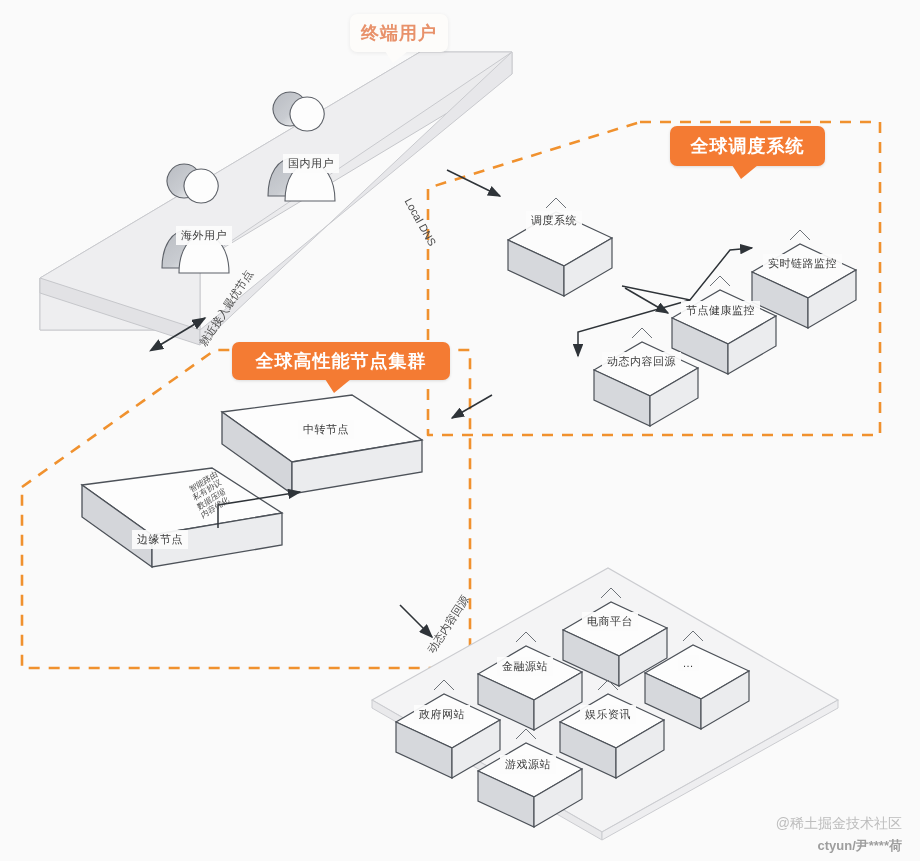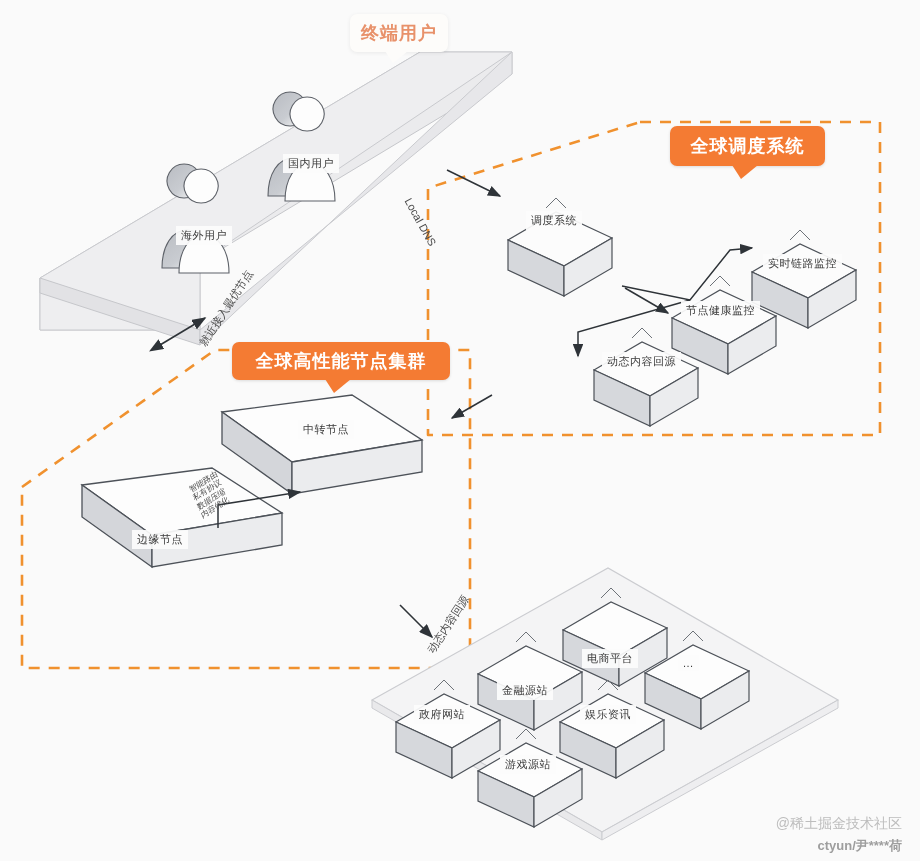--- a/index.html
+++ b/index.html
@@ -268,22 +268,22 @@
   <div class="chip" style="left:176px; top:226px;">海外用户</div>
 
   <div class="chip" style="left:526px; top:211px;">调度系统</div>
   <div class="chip" style="left:763px; top:254px;">实时链路监控</div>
   <div class="chip" style="left:681px; top:301px;">节点健康监控</div>
   <div class="chip" style="left:602px; top:352px;">动态内容回源</div>
 
   <div class="chip" style="left:298px; top:420px;">中转节点</div>
   <div class="chip" style="left:132px; top:530px;">边缘节点</div>
 
-  <div class="chip" style="left:582px; top:612px;margin-top:37px;">电商平台</div>
-  <div class="chip" style="left:497px; top:657px;margin-top:24px;">金融源站</div>
+  <div class="chip" style="left:582px; top:612px;">电商平台</div>
+  <div class="chip" style="left:497px; top:657px;">金融源站</div>
   <div class="chip" style="left:678px; top:655px;">...</div>
   <div class="chip" style="left:414px; top:705px;">政府网站</div>
   <div class="chip" style="left:580px; top:705px;">娱乐资讯</div>
   <div class="chip" style="left:500px; top:755px;">游戏源站</div>
 
   <div class="rot" style="left:413px; top:196px; font-size:11px; transform: rotate(61deg);">Local DNS</div>
 
   <div class="rot" style="left:196px; top:341px; font-size:11px; transform: rotate(-57deg);">就近接入最优节点</div>
 
   <div class="rot" style="left:424px; top:648px; font-size:11px; transform: rotate(-57deg);">动态内容回源</div>

